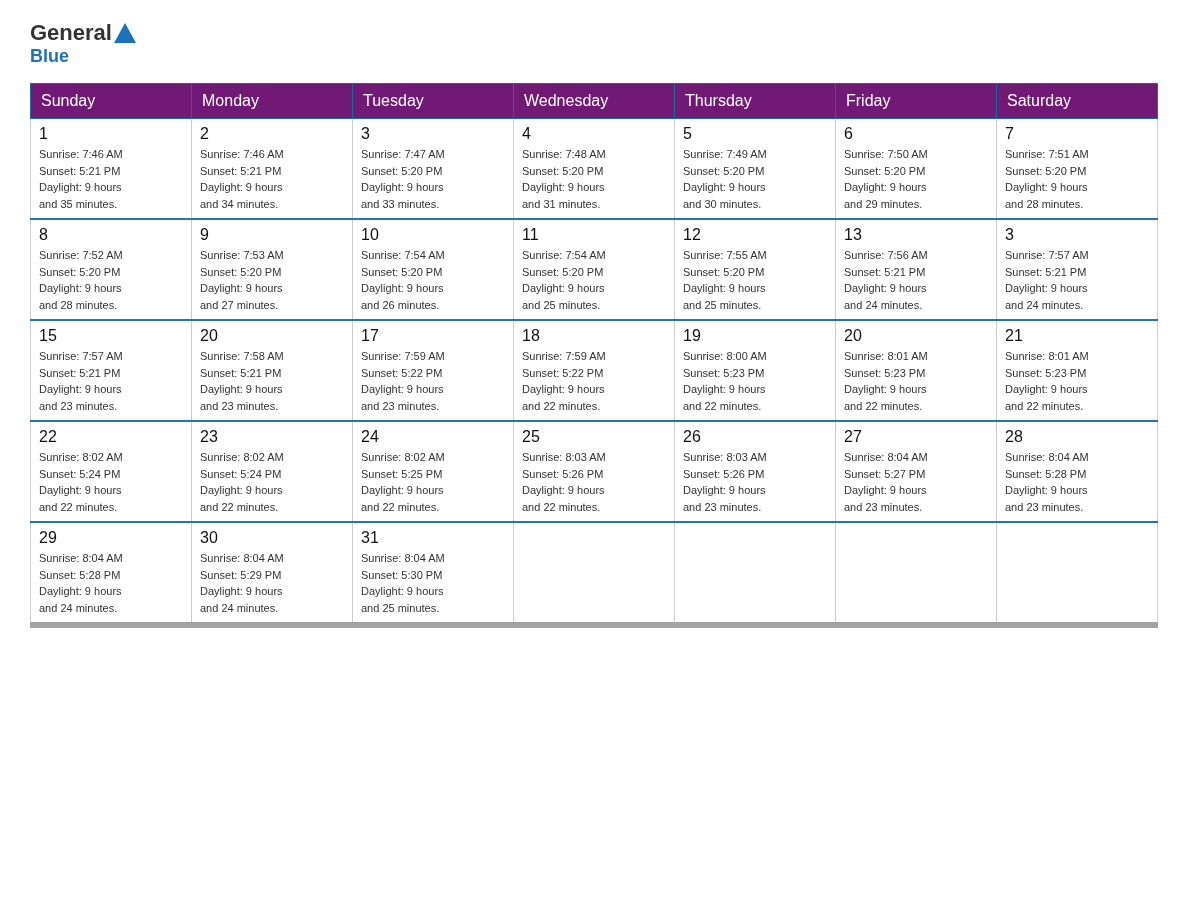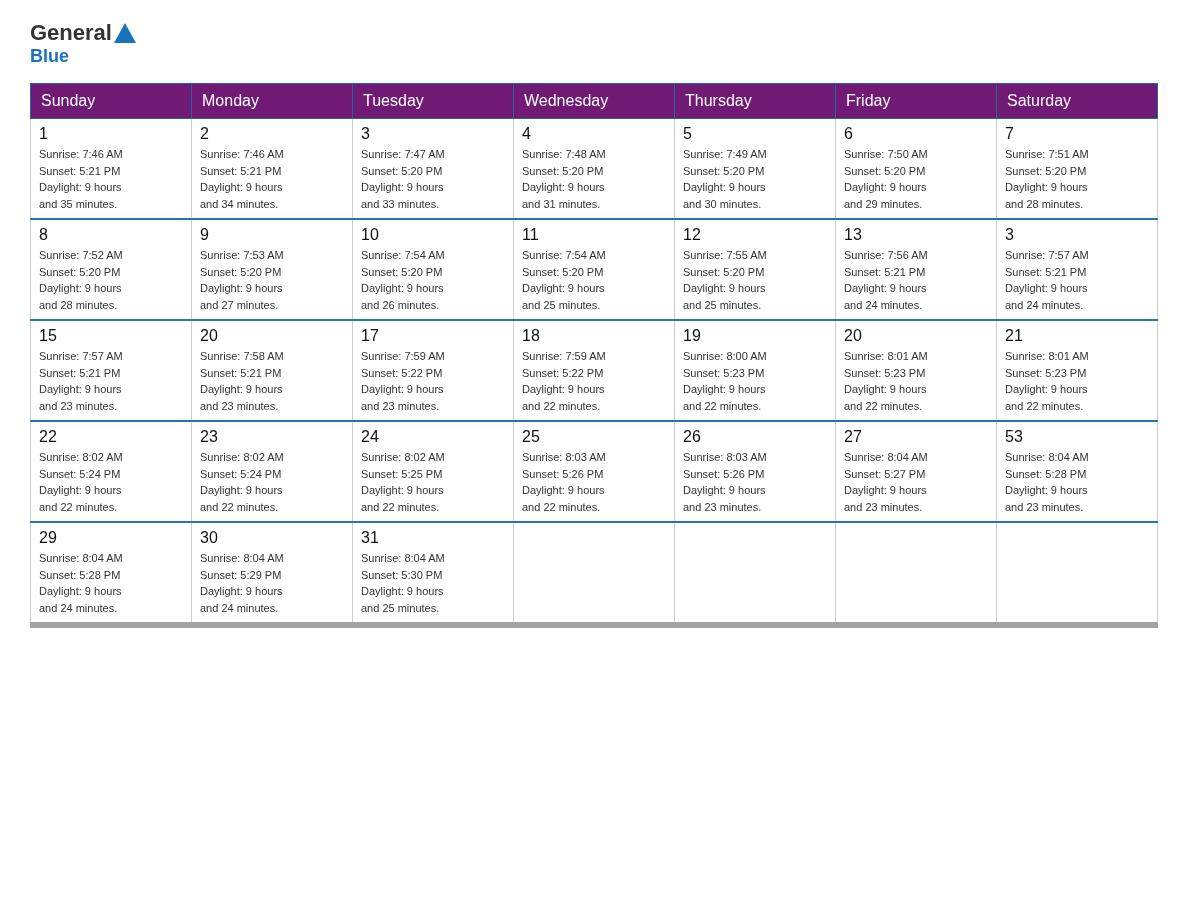--- a/index.html
+++ b/index.html
@@ -221,21 +221,21 @@
         </td>
         <td>
           <div class="day-number">26</div>
           <div class="day-info">Sunrise: 8:03 AM<br>Sunset: 5:26 PM<br>Daylight: 9 hours<br>and 23 minutes.</div>
         </td>
         <td>
           <div class="day-number">27</div>
           <div class="day-info">Sunrise: 8:04 AM<br>Sunset: 5:27 PM<br>Daylight: 9 hours<br>and 23 minutes.</div>
         </td>
         <td>
-          <div class="day-number">53</div>
+          <div class="day-number">28</div>
           <div class="day-info">Sunrise: 8:04 AM<br>Sunset: 5:28 PM<br>Daylight: 9 hours<br>and 23 minutes.</div>
         </td>
       </tr>
       <tr>
         <td>
           <div class="day-number">29</div>
           <div class="day-info">Sunrise: 8:04 AM<br>Sunset: 5:28 PM<br>Daylight: 9 hours<br>and 24 minutes.</div>
         </td>
         <td>
           <div class="day-number">30</div>

